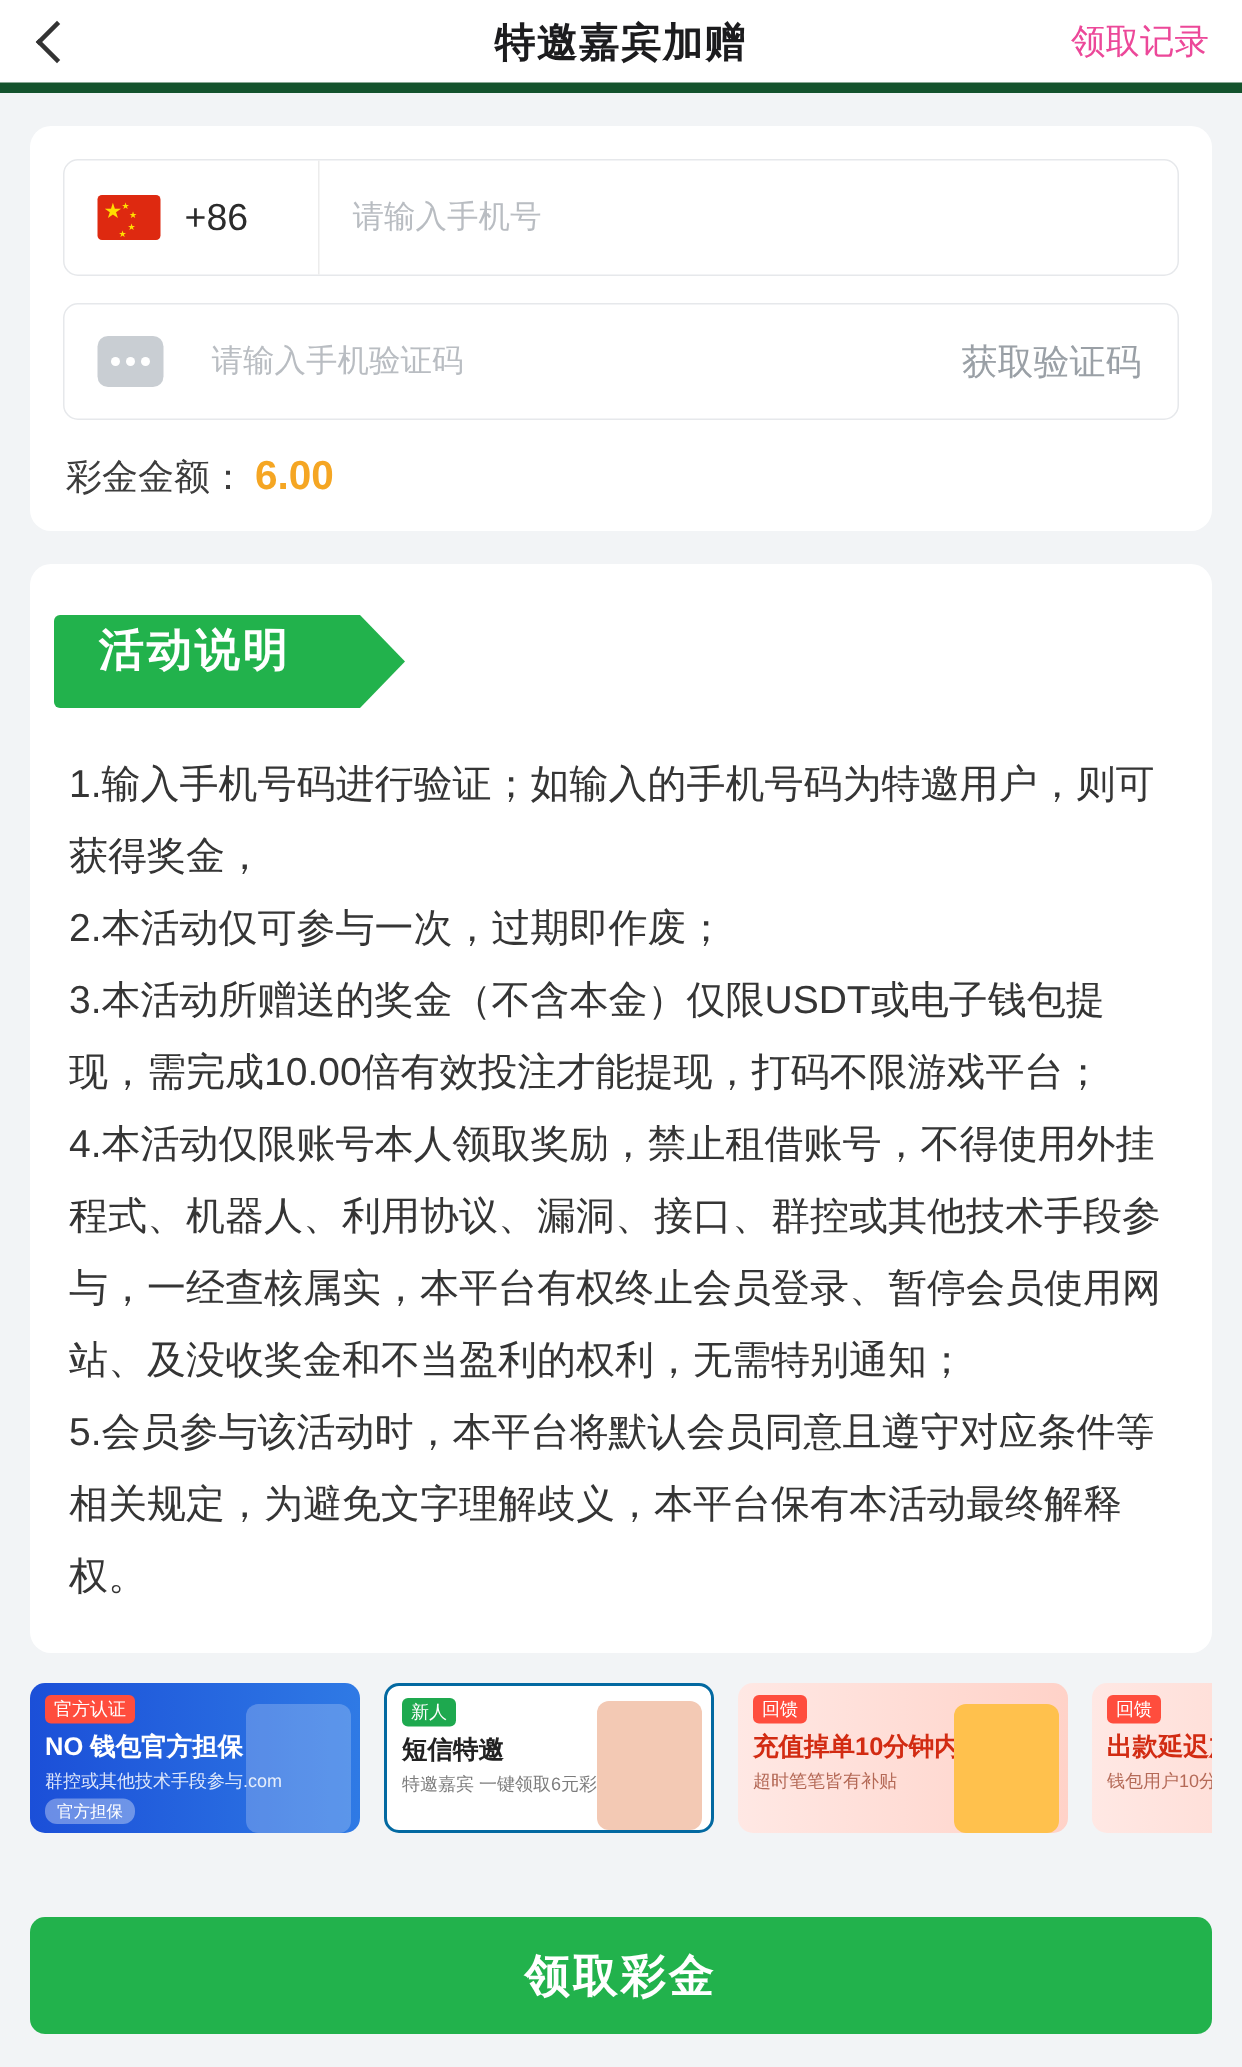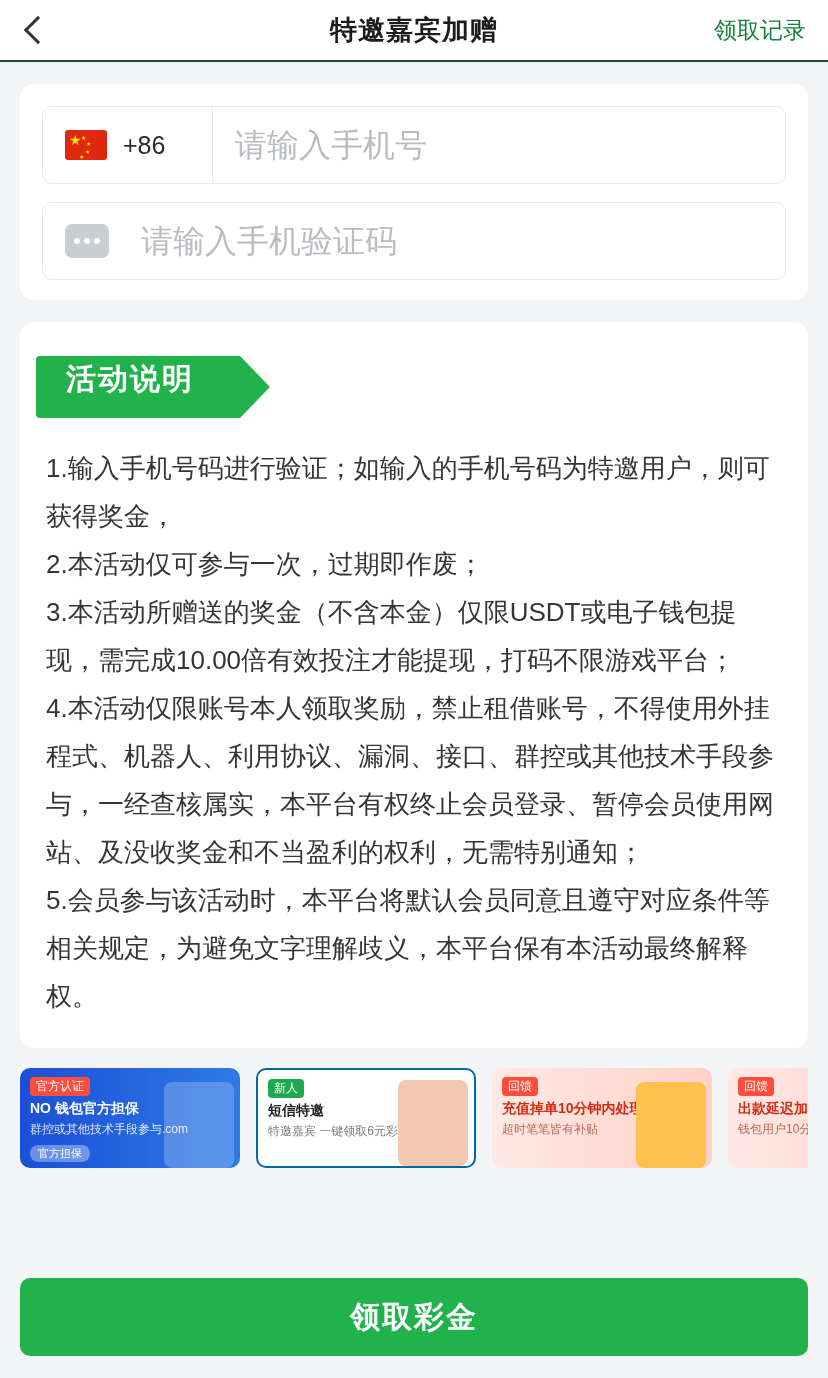--- a/index.html
+++ b/index.html
@@ -20,21 +20,21 @@
   }
 
   
   .header {
     height: 62px;
     background: #ffffff;
     display: flex;
     align-items: center;
     position: relative;
     flex: 0 0 auto;
-    border-bottom: 2px solid #14532d;
+    border-bottom: 7px solid #14532d;
   }
   .back-btn {
     width: 70px;
     height: 62px;
     display: flex;
     align-items: center;
     justify-content: center;
   }
   .chev {
     width: 20px; height: 20px;
@@ -50,21 +50,21 @@
     font-size: 27px;
     font-weight: 700;
     color: #1c1c1e;
     letter-spacing: 1px;
     pointer-events: none;
   }
   .header-action {
     margin-left: auto;
     margin-right: 22px;
     font-size: 23px;
-    color: #15803d;
+    color: #ec4899;
     z-index: 2;
   }
 
   
   .body {
     flex: 1 1 auto;
     overflow: hidden;
     padding: 22px 20px 0 20px;
   }
 
@@ -109,21 +109,21 @@
   }
   .flag .star.s2 { font-size: 6px; left: 16px; top: 1px; }
   .flag .star.s3 { font-size: 6px; left: 21px; top: 7px; }
   .flag .star.s4 { font-size: 6px; left: 20px; top: 15px; }
   .flag .star.s5 { font-size: 6px; left: 14px; top: 20px; }
   .cc-code { font-size: 25px; color: #2b2b2b; }
   .field input {
     flex: 1 1 auto;
     border: none;
     outline: none;
-    font-size: 32px;
+    font-size: 21px;
     color: #2b2b2b;
     padding: 0 22px;
     background: transparent;
     font-family: "Liberation Sans", "DejaVu Sans", sans-serif;
   }
   .field input::placeholder { color: #b9bdc2; }
   .code-icon {
     width: 44px; height: 34px;
     margin-left: 22px;
     border-radius: 7px;
@@ -219,21 +219,21 @@
   .b4 { background: linear-gradient(90deg,#ffe8e4,#ffd2c8); }
   .tag {
     display: inline-block;
     font-size: 12px;
     padding: 1px 6px;
     border-radius: 4px;
     background: #ff4d3d;
     color: #fff;
   }
   .b2 .tag { background: #1ea94f; }
-  .b-title { font-size: 14px; font-weight: 700; margin-top: 4px; display: block; }
+  .b-title { font-size: 17px; font-weight: 700; margin-top: 4px; display: block; }
   .b-sub { font-size: 12px; opacity: .85; margin-top: 3px; display: block; }
   .b2 .b-title { color: #222; }
   .b2 .b-sub { color: #666; }
   .b3 .b-title, .b4 .b-title { color: #d22b12; }
   .b3 .b-sub, .b4 .b-sub { color: #a85540; }
   .b-pill {
     position: absolute;
     left: 10px; bottom: 6px;
     font-size: 11px;
     background: rgba(255,255,255,.35);
@@ -300,22 +300,27 @@
         <input type="text" value="" placeholder="请输入手机号" style="">
       </div>
 
       <div class="field">
         <span class="code-icon">
           <i></i>
             <i></i>
             <i></i>
         </span>
         <input type="text" class="sms-input" value="" placeholder="请输入手机验证码" style="">
-      </div>
-
+        <span class="get-code">获取验证码</span>
+      </div>
+
+      <div class="amount-row">
+        <span class="amount-label">彩金金额：</span>
+        <span class="amount-value">6.00</span>
+      </div>
     </div>
 
     <div class="rules-card">
       <div class="ribbon">活动说明</div>
       <div class="rules-text">1.输入手机号码进行验证；如输入的手机号码为特邀用户，则可获得奖金，
 2.本活动仅可参与一次，过期即作废；
 3.本活动所赠送的奖金（不含本金）仅限USDT或电子钱包提现，需完成10.00倍有效投注才能提现，打码不限游戏平台；
 4.本活动仅限账号本人领取奖励，禁止租借账号，不得使用外挂程式、机器人、利用协议、漏洞、接口、群控或其他技术手段参与，一经查核属实，本平台有权终止会员登录、暂停会员使用网站、及没收奖金和不当盈利的权利，无需特别通知；
 5.会员参与该活动时，本平台将默认会员同意且遵守对应条件等相关规定，为避免文字理解歧义，本平台保有本活动最终解释权。</div>
     </div>

